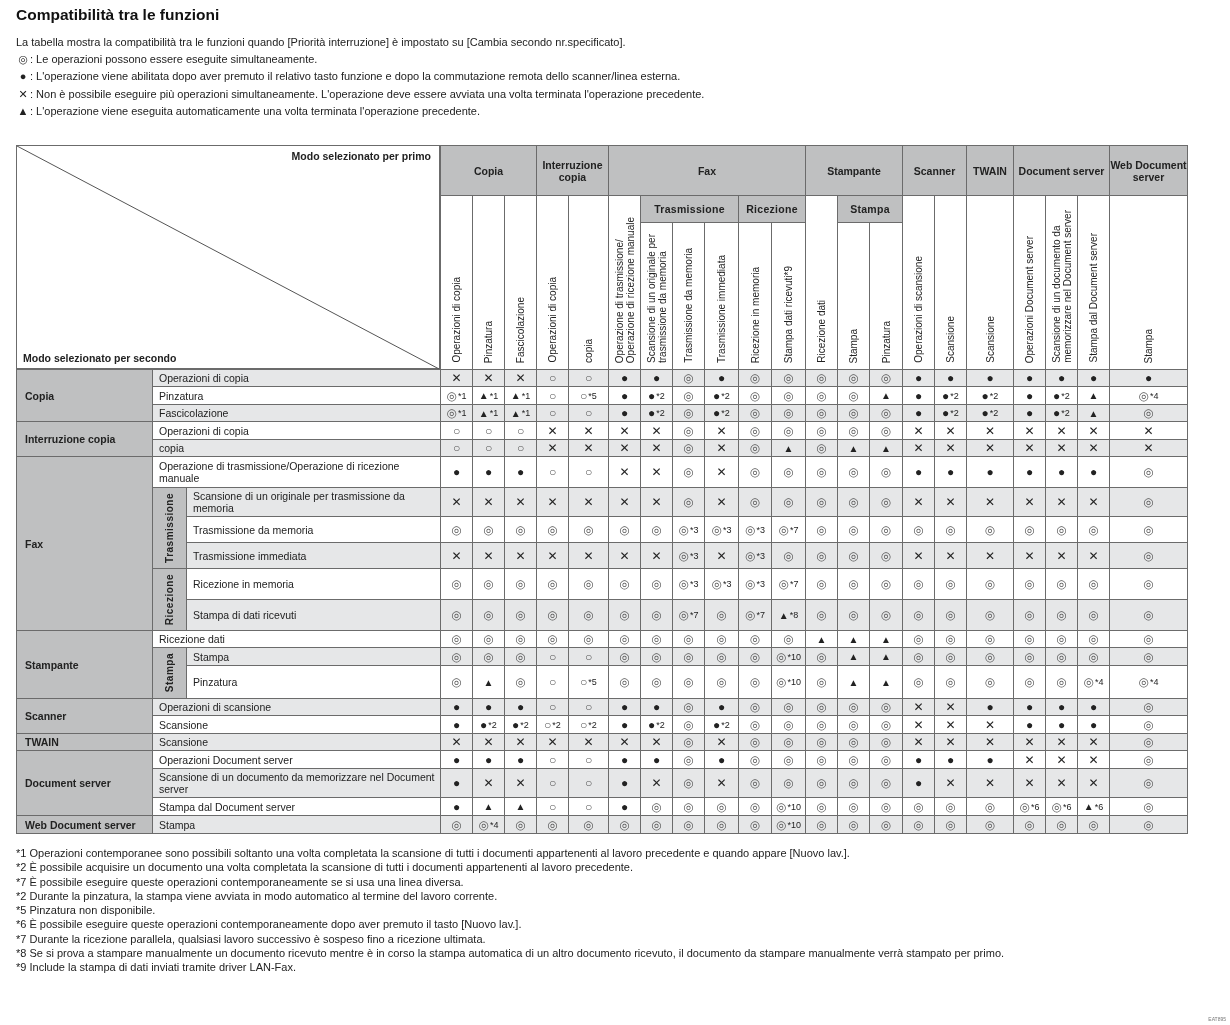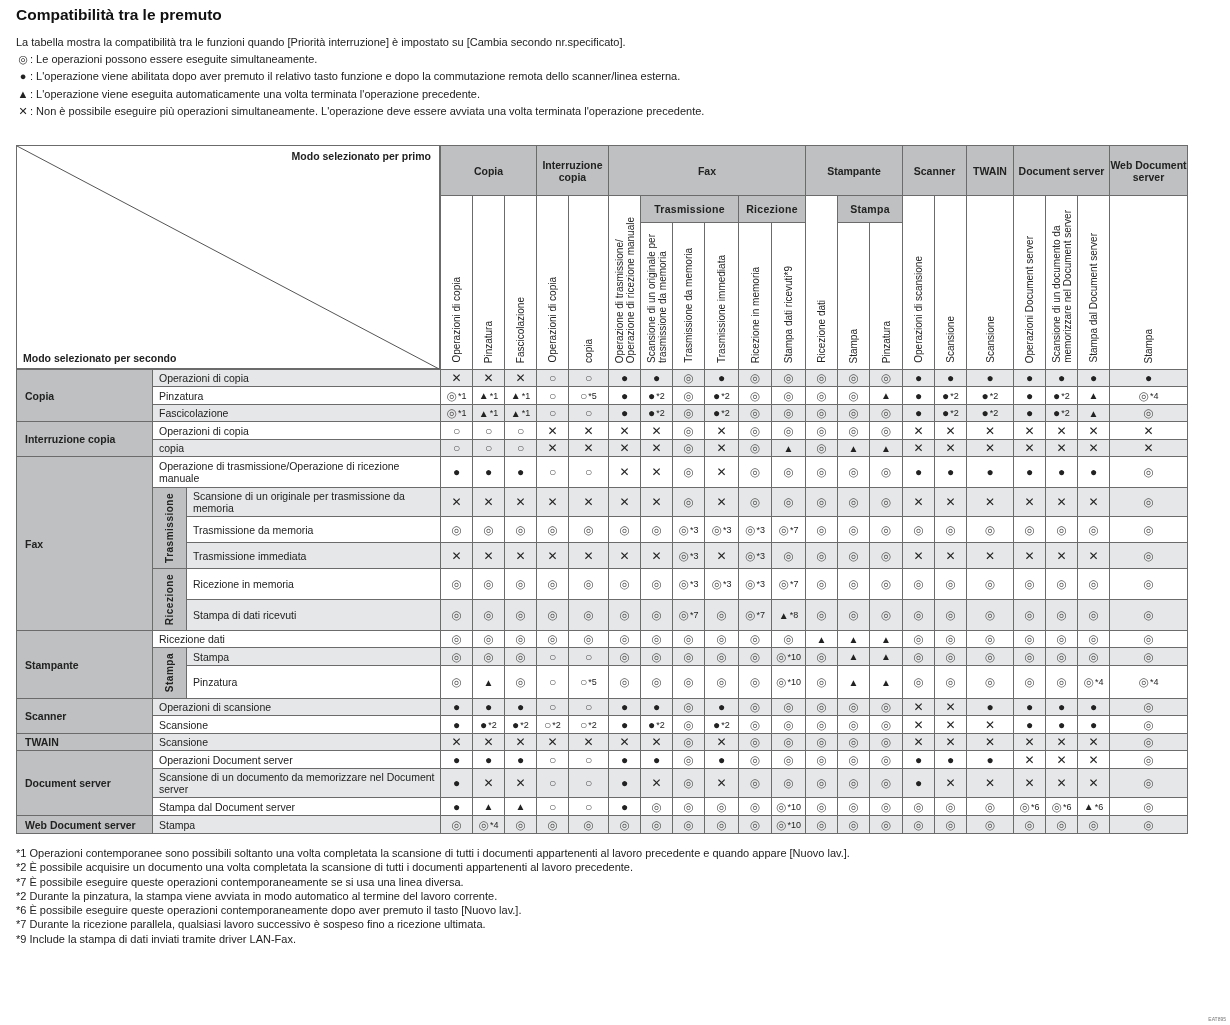--- a/index.html
+++ b/index.html
@@ -30,28 +30,28 @@
   .corner .second { position: absolute; left: 6px; bottom: 4px; font-size: 10.5px; font-weight: bold; }
   .corner svg { position: absolute; left: 0; top: 0; }
 
   .notes { position: absolute; left: 16px; top: 846px; font-size: 11px; line-height: 14.3px; color: #222; }
   .notes .line { white-space: nowrap; }
   .code { position: absolute; right: 4px; top: 1016px; font-size: 5px; color: #777; }
 </style>
 </head>
 <body>
 
-<div class="title">Compatibilità tra le premuto</div>
+<div class="title">Compatibilità tra le funzioni</div>
 
 <div class="intro">
   <div class="line">La tabella mostra la compatibilità tra le funzioni quando [Priorità interruzione] è impostato su [Cambia secondo nr.specificato].</div>
   <div class="line"><span class="sym">◎</span><span>: Le operazioni possono essere eseguite simultaneamente.</span></div>
   <div class="line"><span class="sym">●</span><span>: L'operazione viene abilitata dopo aver premuto il relativo tasto funzione e dopo la commutazione remota dello scanner/linea esterna.</span></div>
+  <div class="line"><span class="sym">✕</span><span>: Non è possibile eseguire più operazioni simultaneamente. L'operazione deve essere avviata una volta terminata l'operazione precedente.</span></div>
   <div class="line"><span class="sym">▲</span><span>: L'operazione viene eseguita automaticamente una volta terminata l'operazione precedente.</span></div>
-  <div class="line"><span class="sym">✕</span><span>: Non è possibile eseguire più operazioni simultaneamente. L'operazione deve essere avviata una volta terminata l'operazione precedente.</span></div>
 </div>
 
 <div class="corner">
   <svg width="424" height="224">
     <line x1="0" y1="0" x2="424" y2="224" stroke="#555" stroke-width="1"></line>
   </svg>
   <span class="first">Modo selezionato per primo</span>
   <span class="second">Modo selezionato per secondo</span>
 </div>
 
@@ -1622,18 +1622,20 @@
     <div class="cell val shade" style="left: 1109px; top: 815px; width: 79px; height: 19px;">
       <span style="color: rgb(85, 85, 85);">◎</span>
     </div>
   </div>
 
 <div class="notes">
   <div class="line">*1 Operazioni contemporanee sono possibili soltanto una volta completata la scansione di tutti i documenti appartenenti al lavoro precedente e quando appare [Nuovo lav.].</div>
   <div class="line">*2 È possibile acquisire un documento una volta completata la scansione di tutti i documenti appartenenti al lavoro precedente.</div>
   <div class="line">*7 È possibile eseguire queste operazioni contemporaneamente se si usa una linea diversa.</div>
   <div class="line">*2 Durante la pinzatura, la stampa viene avviata in modo automatico al termine del lavoro corrente.</div>
+  <div class="line">*5 Pinzatura non disponibile.</div>
   <div class="line">*6 È possibile eseguire queste operazioni contemporaneamente dopo aver premuto il tasto [Nuovo lav.].</div>
   <div class="line">*7 Durante la ricezione parallela, qualsiasi lavoro successivo è sospeso fino a ricezione ultimata.</div>
+  <div class="line">*8 Se si prova a stampare manualmente un documento ricevuto mentre è in corso la stampa automatica di un altro documento ricevuto, il documento da stampare manualmente verrà stampato per primo.</div>
   <div class="line">*9 Include la stampa di dati inviati tramite driver LAN-Fax.</div>
 </div>
 
 <div class="code">EAT895</div>
 
 </body></html>

